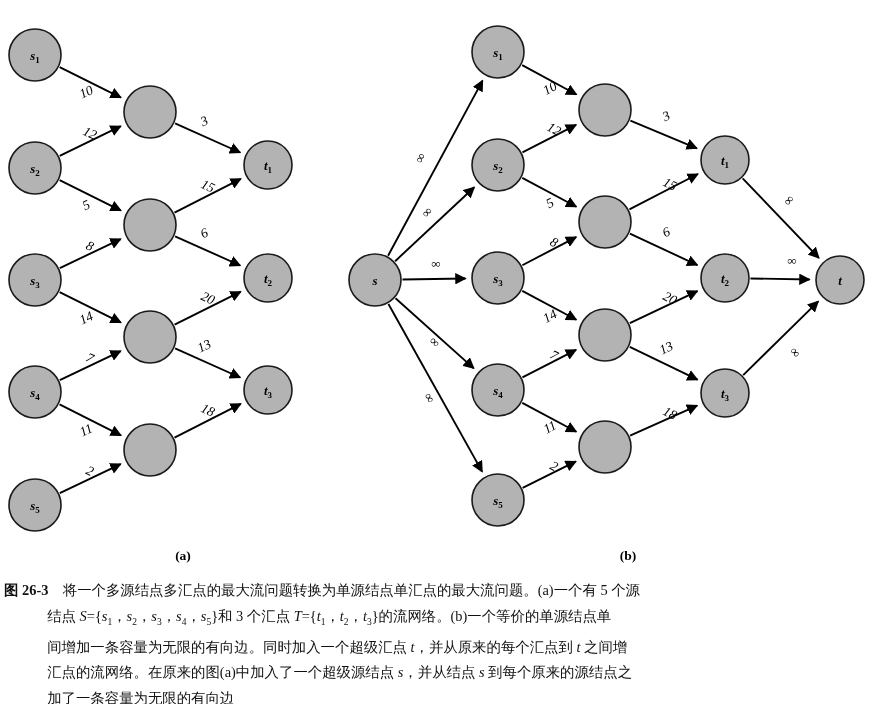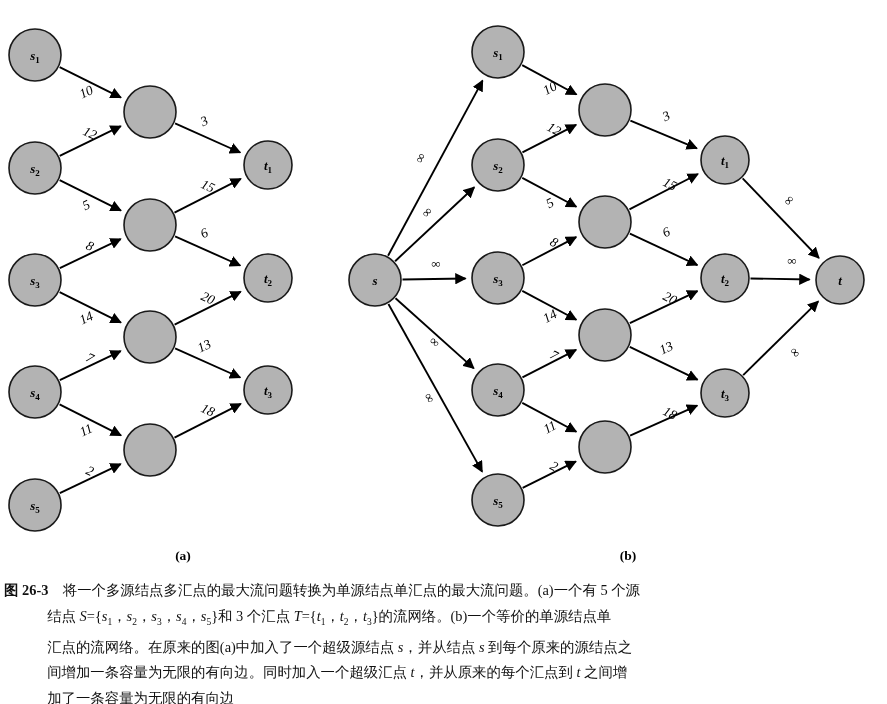--- a/index.html
+++ b/index.html
@@ -240,19 +240,19 @@
         </g>
       </g>
     <text id="letter-a" class="panel-letter" x="183" y="560">(a)</text>
     <text id="letter-b" class="panel-letter" x="628" y="560">(b)</text>
   </svg>
 
   <div id="caption">
     <p>
       <span class="cap-line"><span class="cap-head">图 26-3</span>　将一个多源结点多汇点的最大流问题转换为单源结点单汇点的最大流问题。(a)一个有 5 个源</span>
       <span class="cap-line">&nbsp;&nbsp;&nbsp;&nbsp;&nbsp;&nbsp;&nbsp;&nbsp;&nbsp;&nbsp;&nbsp;&nbsp;结点 <span class="it">S</span>={<span class="it">s</span><span class="sub">1</span>，<span class="it">s</span><span class="sub">2</span>，<span class="it">s</span><span class="sub">3</span>，<span class="it">s</span><span class="sub">4</span>，<span class="it">s</span><span class="sub">5</span>}和 3 个汇点 <span class="it">T</span>={<span class="it">t</span><span class="sub">1</span>，<span class="it">t</span><span class="sub">2</span>，<span class="it">t</span><span class="sub">3</span>}的流网络。(b)一个等价的单源结点单</span>
+      <span class="cap-line">&nbsp;&nbsp;&nbsp;&nbsp;&nbsp;&nbsp;&nbsp;&nbsp;&nbsp;&nbsp;&nbsp;&nbsp;间增加一条容量为无限的有向边。同时加入一个超级汇点 <span class="it">t</span>，并从原来的每个汇点到 <span class="it">t</span> 之间增</span>
       <span class="cap-line">&nbsp;&nbsp;&nbsp;&nbsp;&nbsp;&nbsp;&nbsp;&nbsp;&nbsp;&nbsp;&nbsp;&nbsp;汇点的流网络。在原来的图(a)中加入了一个超级源结点 <span class="it">s</span>，并从结点 <span class="it">s</span> 到每个原来的源结点之</span>
-      <span class="cap-line">&nbsp;&nbsp;&nbsp;&nbsp;&nbsp;&nbsp;&nbsp;&nbsp;&nbsp;&nbsp;&nbsp;&nbsp;间增加一条容量为无限的有向边。同时加入一个超级汇点 <span class="it">t</span>，并从原来的每个汇点到 <span class="it">t</span> 之间增</span>
       <span class="cap-line">&nbsp;&nbsp;&nbsp;&nbsp;&nbsp;&nbsp;&nbsp;&nbsp;&nbsp;&nbsp;&nbsp;&nbsp;加了一条容量为无限的有向边</span>
     </p>
   </div>
 
 </div>
 
 </body></html>

